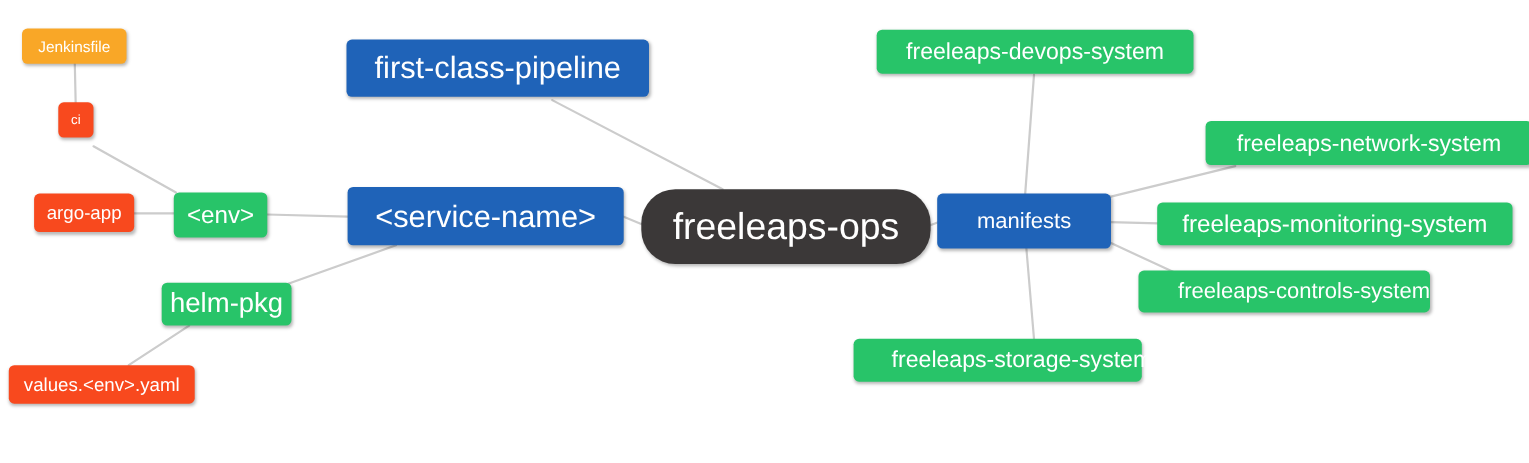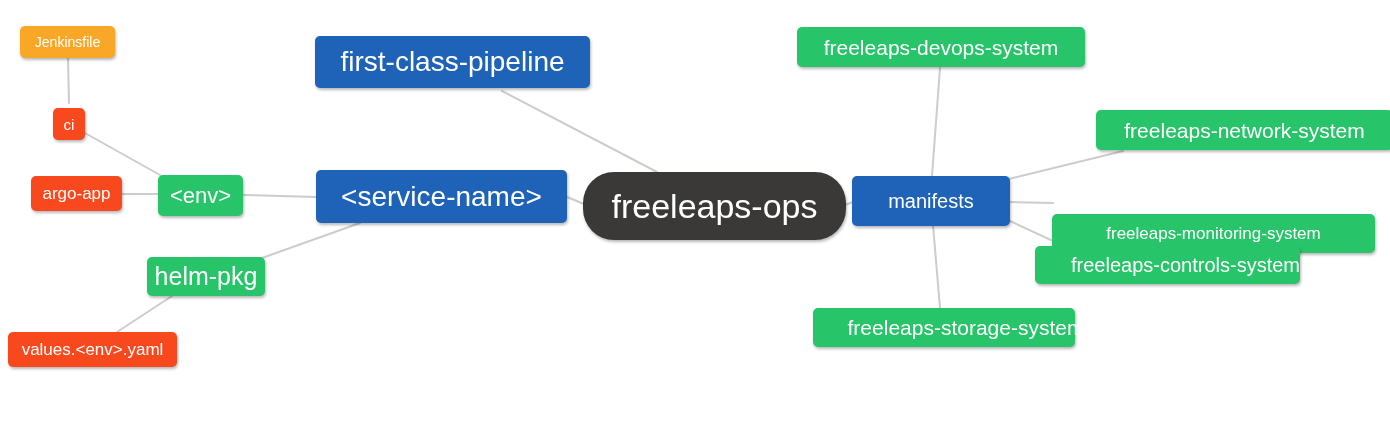--- a/index.html
+++ b/index.html
@@ -57,21 +57,21 @@
     <line x1="845" y1="205" x2="853" y2="202"></line>
     <line x1="932" y1="176" x2="940" y2="68"></line>
     <line x1="1009" y1="179" x2="1123" y2="151"></line>
     <line x1="1009" y1="202" x2="1053" y2="203"></line>
     <line x1="1010" y1="221" x2="1090" y2="258"></line>
     <line x1="933" y1="225" x2="940" y2="308"></line>
   </svg>
 
   <div class="node c-orange" style="left:20px;  top:26px;  width:95px;  height:32px; font-size:14px;">Jenkinsfile</div>
 
-  <div class="node c-red" style="left:53px;  top:108px; width:32px;  height:32px; font-size:15px;">ci</div>
+  <div class="node c-red" style="left:53px;  top:93px; width:32px;  height:32px; font-size:12px;">ci</div>
 
   <div class="node c-red" style="left:31px;  top:176px; width:91px;  height:35px; font-size:17px;">argo-app</div>
 
   <div class="node c-green" style="left:158px; top:175px; width:85px;  height:41px; font-size:22px;">&lt;env&gt;</div>
 
   <div class="node c-green" style="left:147px; top:257px; width:118px; height:39px; font-size:25px;">helm-pkg</div>
 
   <div class="node c-red" style="left:8px;   top:332px; width:169px; height:35px; font-size:17px;">values.&lt;env&gt;.yaml</div>
 
   <div class="node c-blue" style="left:315px; top:36px;  width:275px; height:52px; font-size:28px;">first-class-pipeline</div>
@@ -79,19 +79,19 @@
   <div class="node c-blue" style="left:316px; top:170px; width:251px; height:53px; font-size:28px;">&lt;service-name&gt;</div>
 
   <div class="node c-dark" style="left:583px; top:172px; width:263px; height:68px; font-size:34px;">freeleaps-ops</div>
 
   <div class="node c-blue" style="left:852px; top:176px; width:158px; height:50px; font-size:20px;">manifests</div>
 
   <div class="node c-green" style="left:797px;  top:27px;  width:288px; height:40px; font-size:21px;">freeleaps-devops-system</div>
 
   <div class="node c-green" style="left:1096px; top:110px; width:297px; height:40px; font-size:21px;">freeleaps-network-system</div>
 
-  <div class="node c-green" style="left:1052px; top:184px; width:323px; height:39px; font-size:17px;margin-top:30px;">freeleaps-monitoring-system</div>
+  <div class="node c-green" style="left:1052px; top:184px; width:323px; height:39px; font-size:22px;">freeleaps-monitoring-system</div>
 
   <div class="node c-green" style="left:1035px; top:246px; width:265px; height:38px; font-size:20px;padding-left:36px;">freeleaps-controls-system</div>
 
-  <div class="node c-green" style="left:813px;  top:308px; width:262px; height:39px; font-size:21px;padding-left:44px;">freeleaps-storage-system</div>
+  <div class="node c-green" style="left:776px;  top:308px; width:262px; height:39px; font-size:21px;padding-left:44px;">freeleaps-storage-system</div>
 
 </div>
 
 </body></html>

